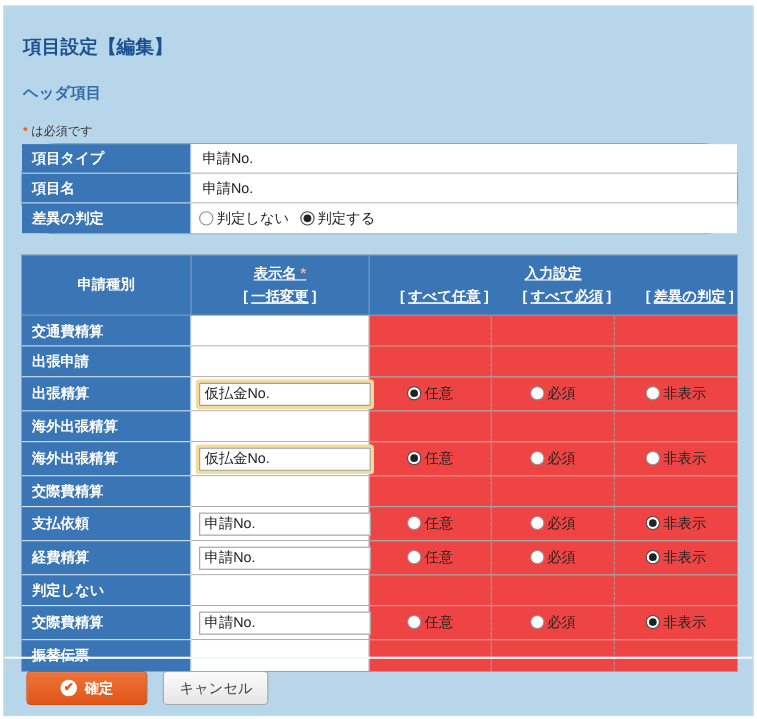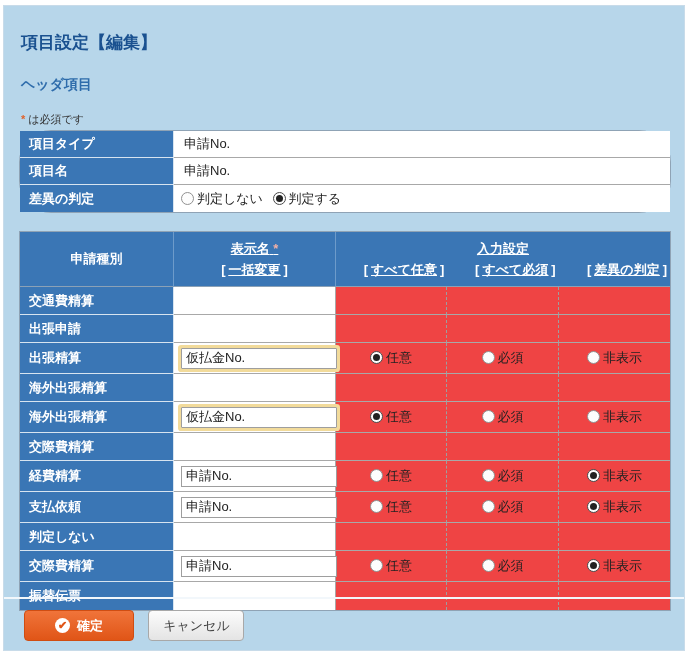--- a/index.html
+++ b/index.html
@@ -310,28 +310,28 @@
           <td class="opt opt2"><span class="radio-option"><span class="radio"></span><span>非表示</span></span></td>
         </tr>
         <tr class="row-empty">
           <th class="lbl">交際費精算</th>
           <td class="display-name"></td>
           <td class="opt opt0"></td>
           <td class="opt opt1"></td>
           <td class="opt opt2"></td>
         </tr>
         <tr class="row-input">
-          <th class="lbl">経費精算</th>
+          <th class="lbl">支払依頼</th>
           <td class="display-name"><input type="text" class="name-input" value="申請No." style=""></td>
           <td class="opt opt0"><span class="radio-option"><span class="radio"></span><span>任意</span></span></td>
           <td class="opt opt1"><span class="radio-option"><span class="radio"></span><span>必須</span></span></td>
           <td class="opt opt2"><span class="radio-option"><span class="radio on"></span><span>非表示</span></span></td>
         </tr>
         <tr class="row-input">
-          <th class="lbl">支払依頼</th>
+          <th class="lbl">経費精算</th>
           <td class="display-name"><input type="text" class="name-input" value="申請No." style=""></td>
           <td class="opt opt0"><span class="radio-option"><span class="radio"></span><span>任意</span></span></td>
           <td class="opt opt1"><span class="radio-option"><span class="radio"></span><span>必須</span></span></td>
           <td class="opt opt2"><span class="radio-option"><span class="radio on"></span><span>非表示</span></span></td>
         </tr>
         <tr class="row-empty">
           <th class="lbl">判定しない</th>
           <td class="display-name"></td>
           <td class="opt opt0"></td>
           <td class="opt opt1"></td>

